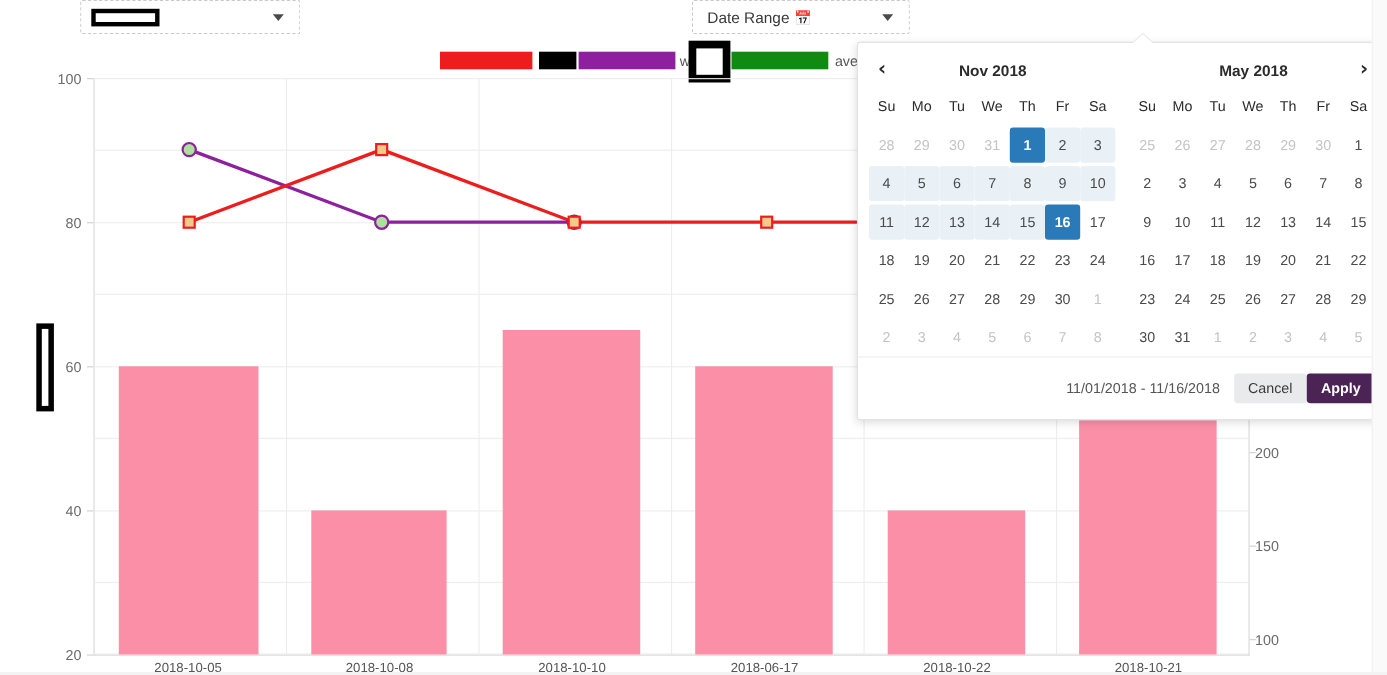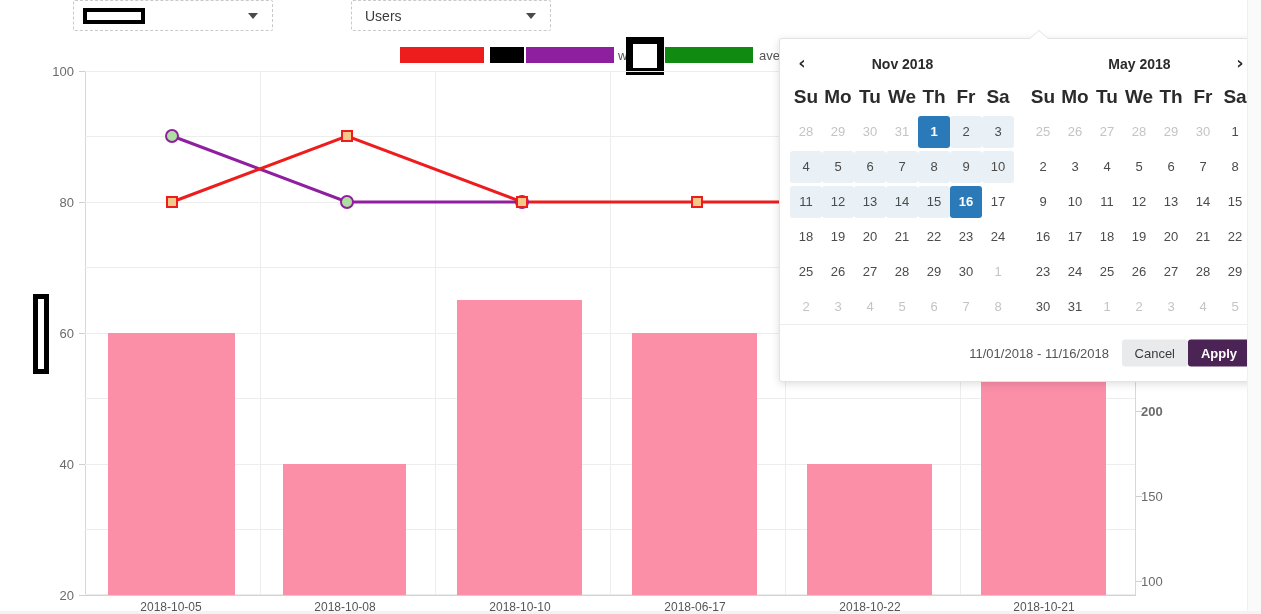--- a/index.html
+++ b/index.html
@@ -111,21 +111,21 @@
     text-align:center;font-size:18px;color:#2b2b2b;cursor:pointer;
     font-family:"DejaVu Sans",sans-serif;
   }
   .nav-prev{left:0;}
   .nav-next{right:0;}
   .dow-row,.week-row{position:relative;height:35px;}
   .dow,.day{
     position:absolute;top:0;width:32px;height:32px;line-height:32px;
     text-align:center;font-size:13px;
   }
-  .dow{font-weight:bold;color:#2b2b2b;font-size:19px;}
+  .dow{font-weight:normal;color:#2b2b2b;font-size:13px;}
   .day{color:#4b4b4b;border-radius:3px;}
   .day.muted{color:#c4c4c4;}
   .day.in-range{background:#eaf1f6;}
   .day.sel{background:#2A7AB9;color:#fff;font-weight:bold;}
 
   .picker-foot{
     position:absolute;left:0;right:0;bottom:0;height:56px;
     border-top:1px solid #ededed;
   }
   .range-text{
@@ -152,25 +152,27 @@
 <div class="app">
 
   <div class="filter-bar">
 
     <div class="filter f-metrics">
       <span class="ftext">Metrics</span>
       <span class="caret"></span>
     </div>
     <div class="redact-metrics"></div>
 
-    <div class="filter f-users">
-      <span class="ftext">Users</span>
+
+    <div class="filter f-daterange">
+      <span class="ftext">
+        <span>Date Range</span><span class="cal-glyph">📅</span>
+      </span>
       <span class="caret"></span>
     </div>
-
 
   </div>
 
   <div class="legend">
     <div class="lg-item" style="left:0;width:170px;">
       <span class="lg-sw" style="width:84px;background:#EE1D1D;"></span>
       <span class="lg-redact" style="left:90px;width:34px;height:16px;"></span>
     </div>
     <div class="lg-item" style="left:126px;width:180px;">
       <span class="lg-sw" style="width:88px;background:#8E1F9E;"></span>
@@ -212,21 +214,21 @@
     <div class="ytick ytick-l" style="top:265px;">60</div>
     <div class="ytick ytick-l" style="top:396px;">40</div>
     <div class="ytick ytick-l" style="top:527px;">20</div>
 
     <div class="tickmark" style="left:79px;top:9px;"></div>
     <div class="tickmark" style="left:79px;top:140px;"></div>
     <div class="tickmark" style="left:79px;top:271px;"></div>
     <div class="tickmark" style="left:79px;top:402px;"></div>
     <div class="tickmark" style="left:79px;top:533px;"></div>
 
-    <div class="ytick ytick-r" style="top:343px;font-weight:bold;">200</div>
+    <div class="ytick ytick-r" style="top:343px;">200</div>
     <div class="ytick ytick-r" style="top:428px;">150</div>
     <div class="ytick ytick-r" style="top:513px;">100</div>
 
     <div class="tickmark" style="left:1136px;top:349px;"></div>
     <div class="tickmark" style="left:1136px;top:434px;"></div>
     <div class="tickmark" style="left:1136px;top:519px;"></div>
 
     <div class="bar" style="left:108px;width:127px;top:271px;height:262px;"></div>
     <div class="bar" style="left:283px;width:127px;width:123px;top:402px;height:131px;"></div>
     <div class="bar" style="left:457px;width:125px;top:238px;height:295px;"></div>

